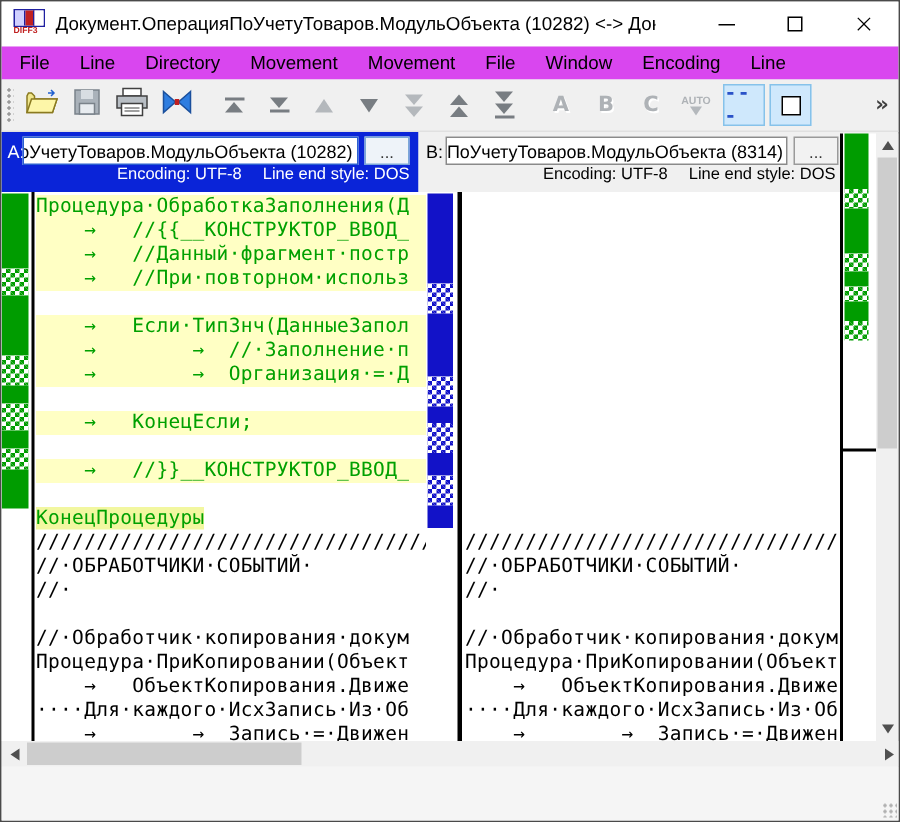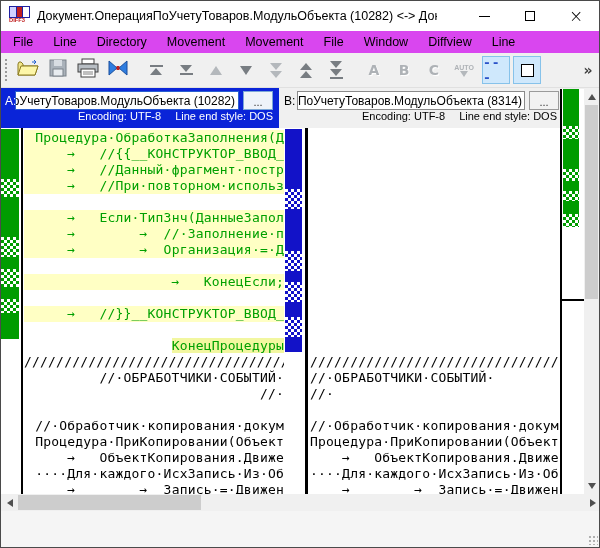--- a/index.html
+++ b/index.html
@@ -91,21 +91,21 @@
   .hatch-blue{background-color:#fff;background-image:
     linear-gradient(45deg,#1212c8 25%,transparent 25%,transparent 75%,#1212c8 75%),
     linear-gradient(45deg,#1212c8 25%,transparent 25%,transparent 75%,#1212c8 75%);
     background-size:6px 6px;background-position:0 0,3px 3px;}
   .vline{position:absolute;top:127px;height:366px;background:#000;}
   .a-border{left:20px;width:2px;}
   .b-border{left:304px;width:3px;}
   .codepane{position:absolute;top:127px;height:366px;overflow:hidden;
     font-family:"DejaVu Sans Mono",monospace;font-size:13px;line-height:16px;letter-spacing:0.2px;
     white-space:pre;padding-top:2px;}
-  #code-a{left:23px;width:260px;text-align:right;}
+  #code-a{left:23px;width:260px;}
   #code-b{left:309px;width:249px;}
   .code-line{height:16px;color:#000;}
   .code-line.hl-full{background:#ffffc4;color:#00a000;}
   .code-line .hl-text{background:#f2f7a0;color:#00a000;}
   
   .overview{position:absolute;left:559px;top:88px;width:24px;height:405px;background:#ffffff;
     border-left:2px solid #000;}
   .overview .band{left:1px;width:16px;}
   .viewrect-bottom{position:absolute;left:559px;top:298px;width:24px;height:2px;background:#000;}
   
@@ -154,21 +154,21 @@
   </div>
 
   <div class="menubar" id="menubar">
       <span class="menu-item">File</span>
       <span class="menu-item">Line</span>
       <span class="menu-item">Directory</span>
       <span class="menu-item">Movement</span>
       <span class="menu-item">Movement</span>
       <span class="menu-item">File</span>
       <span class="menu-item">Window</span>
-      <span class="menu-item">Diffview</span>
+      <span class="menu-item">Encoding</span>
       <span class="menu-item">Line</span>
     </div>
 
   <div class="toolbar" id="toolbar">
     <div class="grip"></div>
   <div class="tbtn normal">
         <span><svg width="24" height="20" viewBox="0 0 24 20">
             <path d="M2 6 L2 17 L19 17 L22 8 L7 8 L7 6 L5 4 L3 4 Z" fill="#f0e68c" stroke="#8a7a20"></path>
             <path d="M2 17 L5 8 L22 8 L19 17 Z" fill="#fdf6a8" stroke="#8a7a20"></path>
             <path d="M16 4 l4 0 m-2 -2 l2 2 -2 2" stroke="#2060d0" fill="none"></path>

